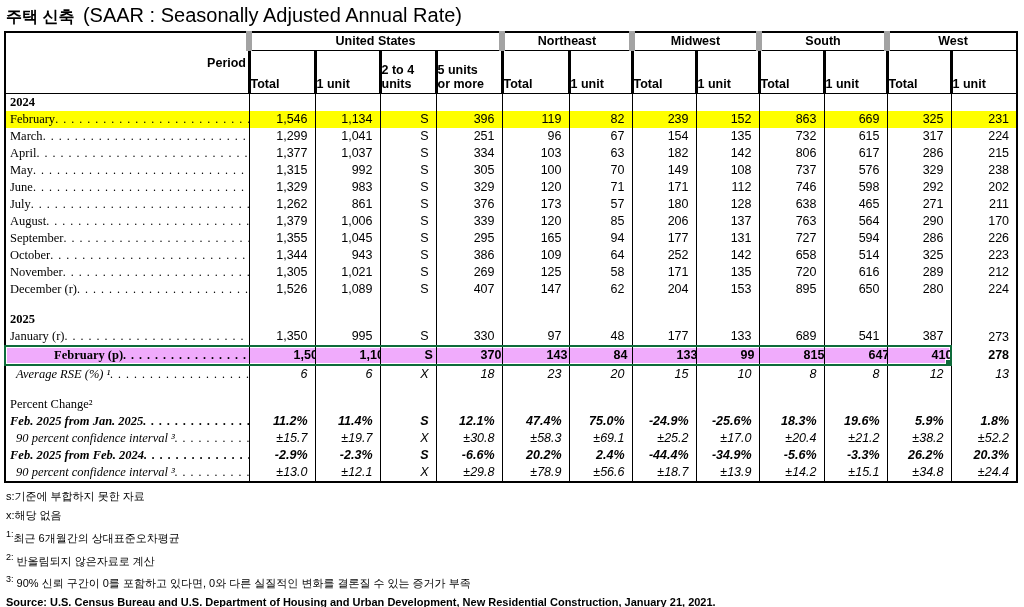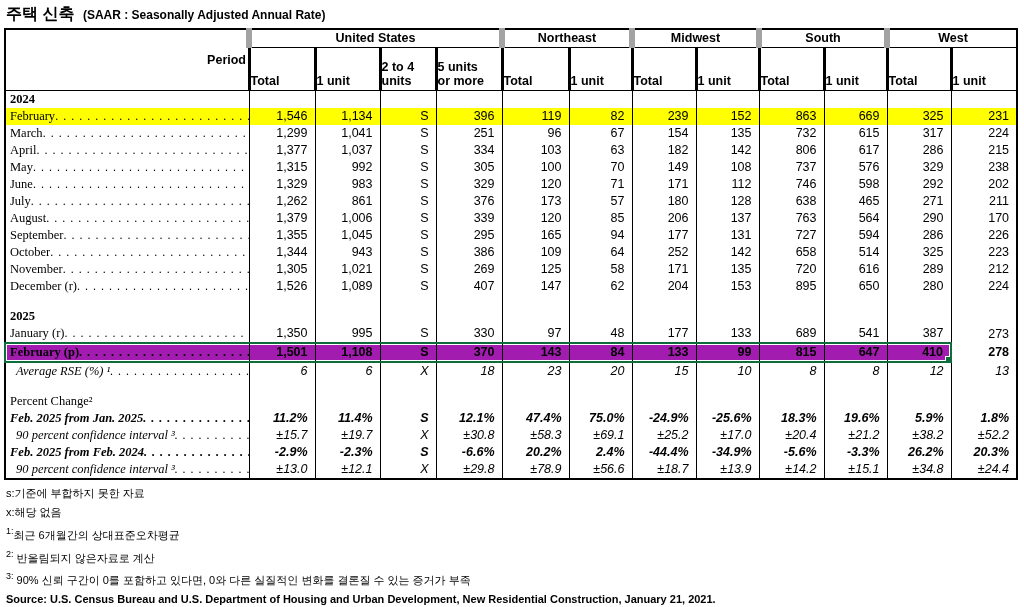--- a/index.html
+++ b/index.html
@@ -1,20 +1,20 @@
 <!DOCTYPE html>
 <html><head>
 <meta charset="utf-8">
 <style>
   html,body{margin:0;padding:0;background:#fff;}
   body{width:1024px;height:607px;overflow:hidden;font-family:"Liberation Sans",sans-serif;color:#000;}
   .page{padding:2px 4px 0 4px;}
   .title{padding:2px 0 3px 2px;white-space:nowrap;}
   .title-ko{font-weight:700;font-size:16px;}
-  .title-en{font-weight:700;font-size:12px;margin-left:4px;}
+  .title-en{font-weight:400;font-size:20px;margin-left:4px;}
 
   table.data-table{border-collapse:collapse;table-layout:fixed;width:1012px;border:2px solid #000;}
   th,td{padding:0;margin:0;font-size:12.5px;line-height:17px;overflow:hidden;}
 
   
   th.period-th{font-weight:700;text-align:right;vertical-align:middle;border-right:1px solid #000;}
   th.group-th{font-weight:700;text-align:center;border-left:6px solid #a3a3a3;border-bottom:1px solid #000;height:17px;margin-top:40px;}
   th.sub-th{font-weight:700;text-align:left;vertical-align:bottom;border-left:3px solid #000000;white-space:pre-line;height:40px;padding-bottom:2px;line-height:14px;border-bottom:1.5px solid #000;}
   th.period-th{border-bottom:1.5px solid #000;}
 
@@ -28,22 +28,22 @@
   .leader{flex:1;overflow:hidden;white-space:nowrap;letter-spacing:1px;font-size:12px;}
   tr.section .lbl{font-weight:700;}
   tr.spacer td{height:13px;}
   tr.st-italic td{font-style:italic;}
   tr.st-bold-italic td{font-style:italic;font-weight:700;}
 
   
   tr.hl-yellow td{background:#ffff00;}
 
   
-  tr.hl-green td.sel{background:#a21caf;font-weight:700;border-top:2px solid #0e6b3a;border-bottom:2px solid #0e6b3a;
-    box-shadow:inset 0 1px 0 #fff, inset 0 -1px 0 #fff;}
+  tr.hl-green td.sel{background:#f0abfc;font-weight:700;border-top:2px solid #0e6b3a;border-bottom:2px solid #0e6b3a;
+    box-shadow:inset 0 1px 0 #fff, inset 0 -1px 0 #fff;padding-left:44px;}
   tr.hl-green td.sel-first{border-left:2px solid #0e6b3a;
     box-shadow:inset 1px 0 0 #fff, inset 0 1px 0 #fff, inset 0 -1px 0 #fff;}
   tr.hl-green td.sel-last{border-right:2.5px solid #0e6b3a;position:relative;
     box-shadow:inset -1px 0 0 #fff, inset 0 1px 0 #fff, inset 0 -1px 0 #fff;margin-left:36px;}
   tr.hl-green td.sel-last::after{content:"";position:absolute;right:-1px;bottom:-1px;width:6px;height:6px;
     background:#0e6b3a;border:1px solid #fff;box-sizing:border-box;}
   tr.hl-green td.outside{font-weight:700;}
 
   
   .footnotes{padding:4px 0 0 2px;}

